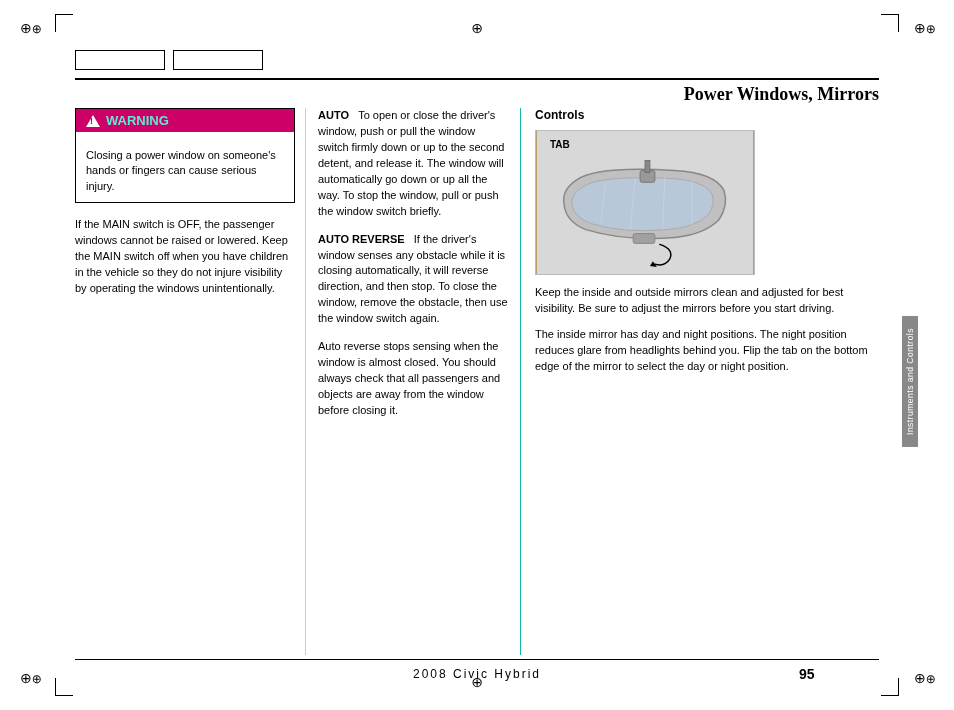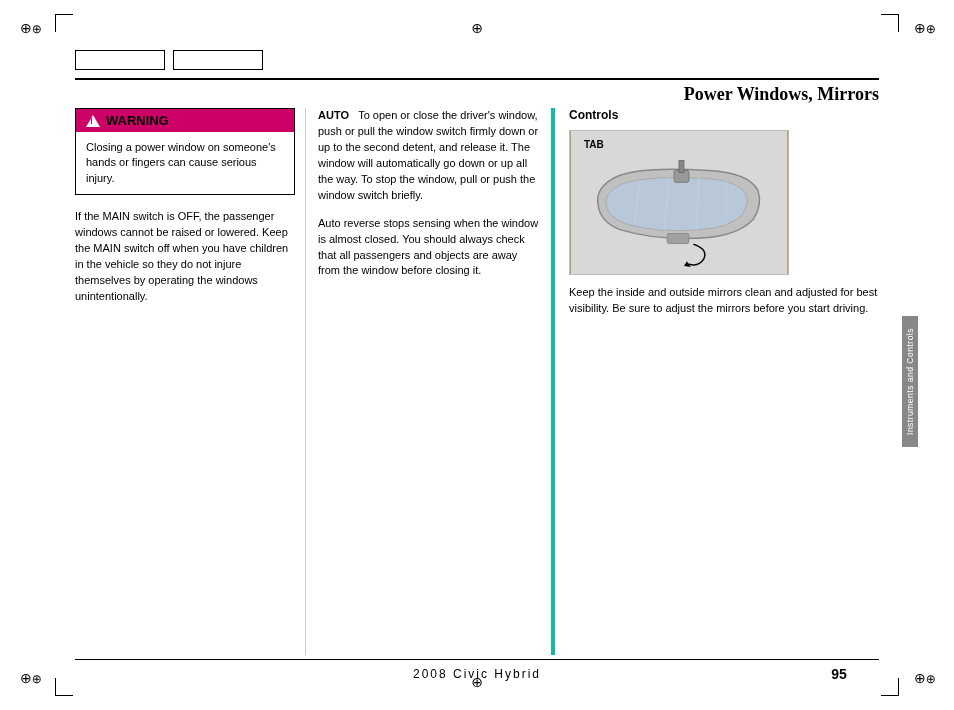--- a/index.html
+++ b/index.html
@@ -108,21 +108,21 @@
       padding-right: 10px;
     }
 
     
     .warning-box {
       border: 1.5px solid #000;
       margin-bottom: 14px;
     }
     .warning-header {
       background: #cc0066;
-      color: #000000;
+      color: #5eead4;
       font-weight: bold;
       font-size: 13px;
       padding: 4px 10px;
       display: flex;
       align-items: center;
       gap: 6px;
     }
     .warning-triangle {
       width: 0;
       height: 0;
@@ -141,38 +141,39 @@
       font-size: 9px;
       font-weight: bold;
     }
     .warning-body {
       padding: 8px 10px;
       font-size: 11px;
       line-height: 1.4;
     }
     .warning-body p {
       margin-bottom: 8px;
+      margin-top: 8px;
     }
     .warning-body p:last-child {
       margin-bottom: 0;
     }
 
     
     .left-text {
       font-size: 11px;
       line-height: 1.45;
     }
 
     
     .mid-col {
-      width: 250px;
+      width: 216px;
       flex-shrink: 0;
       padding: 0 12px;
       border-left: 1px solid #ccc;
-      border-right: 4px solid #14b8a6;
+      border-right: 1px solid #14b8a6;
     }
     .mid-col p {
       font-size: 11px;
       line-height: 1.45;
       margin-bottom: 12px;
     }
     .mid-col p:last-child {
       margin-bottom: 0;
     }
     .bold-label {
@@ -241,21 +242,21 @@
     .footer-left { width: 80px; }
     .footer-center {
       font-size: 12px;
       font-weight: normal;
       letter-spacing: 2px;
     }
     .footer-right {
       font-size: 14px;
       font-weight: bold;
       width: 80px;
-      text-align: center;
+      text-align: left;
     }
 
     
     .crosshair {
       font-size: 14px;
       color: #000;
     }
 
     
     .sidebar-instruments {
@@ -312,28 +313,32 @@
     <div class="warning-box">
       <div class="warning-header">
         <span class="warning-triangle"></span>
         <span>WARNING</span>
       </div>
       <div class="warning-body">
         <p>Closing a power window on someone's hands or fingers can cause serious injury.</p>
       </div>
     </div>
 
-    <div class="left-text">If the MAIN switch is OFF, the passenger windows cannot be raised or lowered. Keep the MAIN switch off when you have children in the vehicle so they do not injure themselves by operating the windows unintentionally.</div>
+    <div class="left-text">If the MAIN switch is OFF, the passenger windows cannot be raised or lowered. Keep the MAIN switch off when you have children in the vehicle so they do not injure visibility by operating the windows unintentionally.</div>
   </div>
 
   <div class="mid-col">
     <p>
       <span class="bold-label">AUTO</span>
       &nbsp;&nbsp;<span>To open or close the driver's window, push or pull the window switch firmly down or up to the second detent, and release it. The window will automatically go down or up all the way. To stop the window, pull or push the window switch briefly.</span>
     </p>
+    <p>
+      <span class="bold-label">AUTO REVERSE</span>
+      &nbsp;&nbsp;<span>If the driver's window senses any obstacle while it is closing automatically, it will reverse direction, and then stop. To close the window, remove the obstacle, then use the window switch again.</span>
+    </p>
     <p>Auto reverse stops sensing when the window is almost closed. You should always check that all passengers and objects are away from the window before closing it.</p>
   </div>
 
   <div class="right-col">
     <div class="mirrors-title">Controls</div>
 
     <div class="mirror-illustration">
       <span class="mirror-tab-label">TAB</span>
       <svg class="mirror-svg" viewBox="0 0 220 145" xmlns="http://www.w3.org/2000/svg">
 
@@ -356,20 +361,21 @@
           <polygon points="108,112 112,118 105,117" fill="#000"></polygon>
 
           <rect x="95" y="20" width="15" height="12" rx="2" fill="#999" stroke="#777" stroke-width="1"></rect>
           <rect x="100" y="10" width="5" height="12" fill="#888" stroke="#666" stroke-width="0.8"></rect>
         </g>
       </svg>
     </div>
 
     <div class="right-text">
       <p>Keep the inside and outside mirrors clean and adjusted for best visibility. Be sure to adjust the mirrors before you start driving.</p>
+      <p>The inside mirror has day and night positions. The night position reduces glare from headlights behind you. Flip the tab on the bottom edge of the mirror to select the day or night position.</p>
     </div>
   </div>
 </div>
 
 <div class="sidebar-instruments">
   <div class="sidebar-instruments-inner">Instruments and Controls</div>
 </div>
 
 <div class="page-footer">
   <div class="footer-left"></div>

